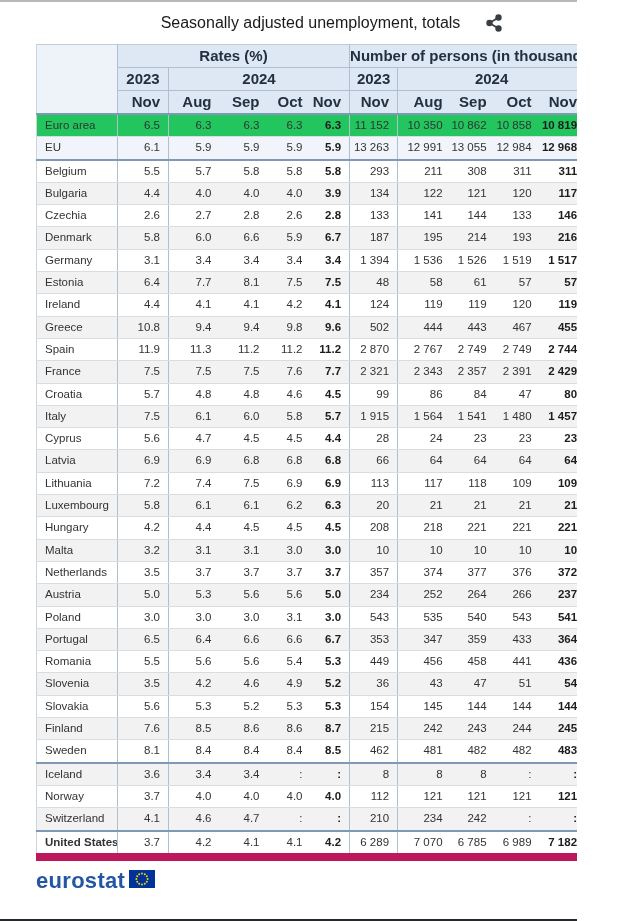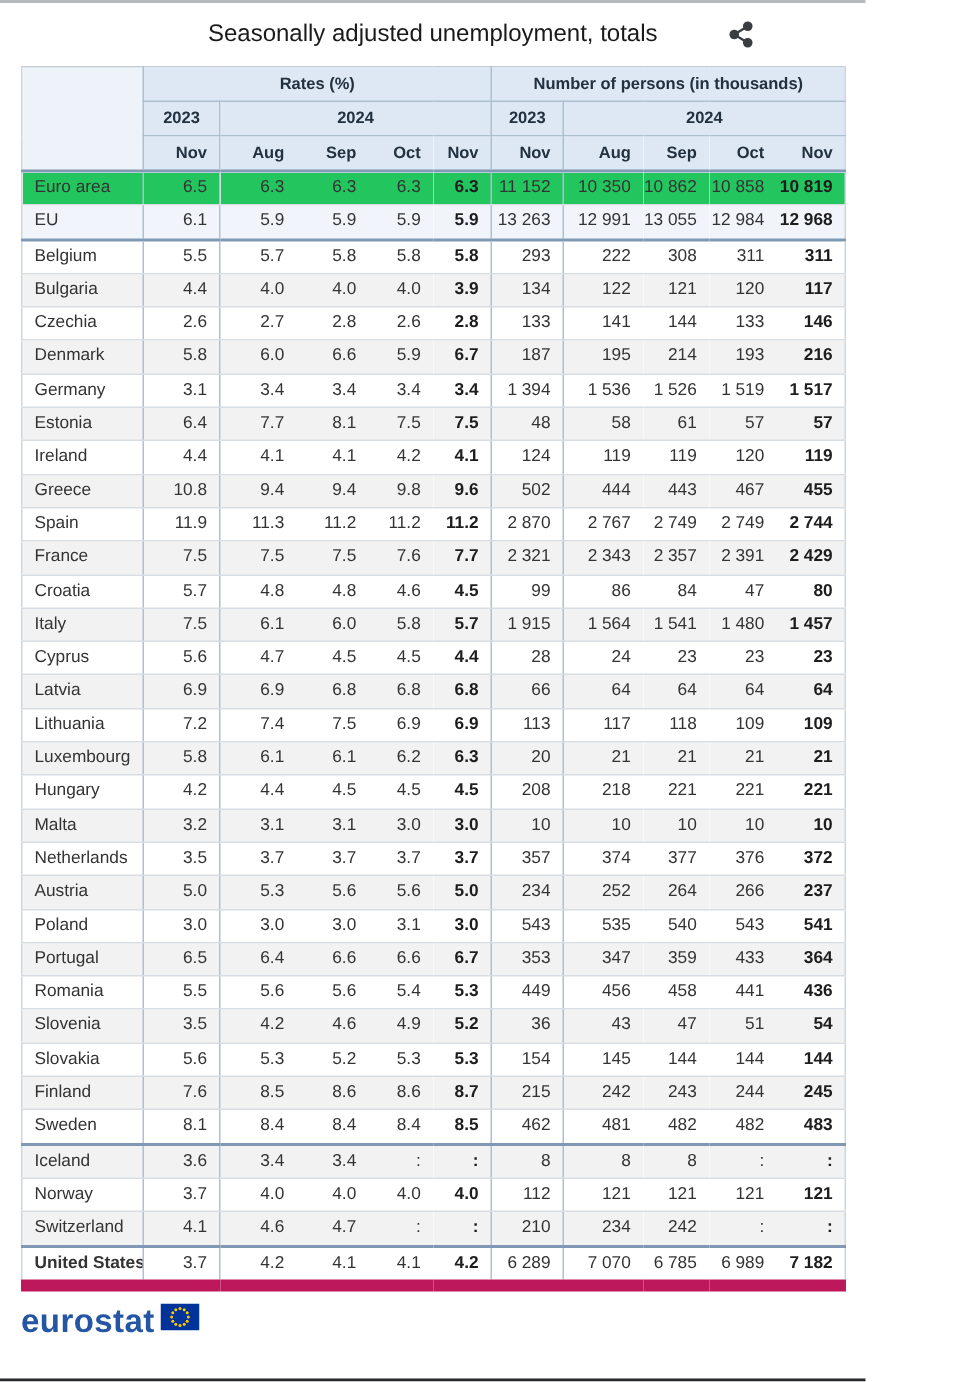--- a/index.html
+++ b/index.html
@@ -5,20 +5,21 @@
   * { margin:0; padding:0; box-sizing:border-box; }
   html,body { background:#fff; }
   .page {
     position:relative;
     width:577px; height:921px;
     background:#fff;
     border-top:2px solid #b7babd;
     border-bottom:2px solid #26292c;
     font-family:"Liberation Sans", sans-serif;
     overflow:hidden;
+    padding-left:22px;
   }
   .titlebar { position:relative; height:42px; }
   .page-title {
     width:577px; padding-top:12px;
     text-align:center;
     font-size:16px; font-weight:400; color:#1a1a1a;
   }
   .share-btn {
     position:absolute; top:11px; right:72px;
     width:22px; height:22px;
@@ -29,21 +30,21 @@
     width:549px;
     border-collapse:collapse;
     table-layout:fixed;
     font-size:11.5px; color:#333;
     border-left:1px solid #ccd5df;
     border-right:1px solid #ccd5df;
   }
   thead th {
     background:#dde8f4;
     height:22px; line-height:22px;
-    font-weight:700; font-size:11px; color:#22303f;
+    font-weight:700; font-size:15px; color:#22303f;
     border-top:1px solid #c3cdd8;
     border-bottom:1px solid #aebfd0;
     padding:0 8px 0 0;
     white-space:nowrap; overflow:hidden;
   }
   th.corner { background:#eef2f9; border-bottom:2px solid #7f99b4; }
   th.grp, th.yr { text-align:center; padding:0; }
   th.mo { text-align:right; border-bottom:2px solid #7f99b4; }
   .br { border-right:1px solid #aebfd0; }
   tbody td {
@@ -170,21 +171,21 @@
           <td class="bold">12 968</td>
         </tr>
         <tr class="plain sep">
           <td class="country br">Belgium</td>
           <td class="br">5.5</td>
           <td>5.7</td>
           <td>5.8</td>
           <td>5.8</td>
           <td class="bold br">5.8</td>
           <td class="br">293</td>
-          <td>222</td>
+          <td>211</td>
           <td>308</td>
           <td>311</td>
           <td class="bold">311</td>
         </tr>
         <tr class="stripe">
           <td class="country br">Bulgaria</td>
           <td class="br">4.4</td>
           <td>4.0</td>
           <td>4.0</td>
           <td>4.0</td>

